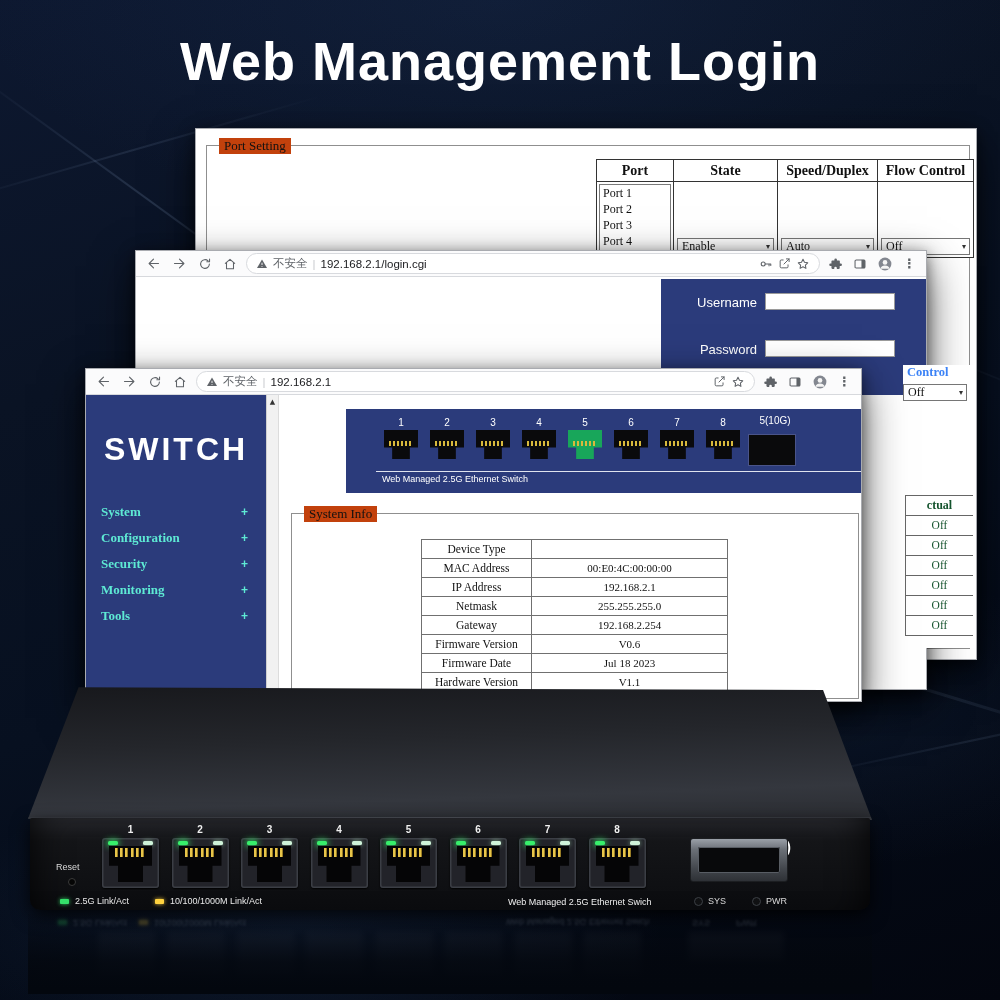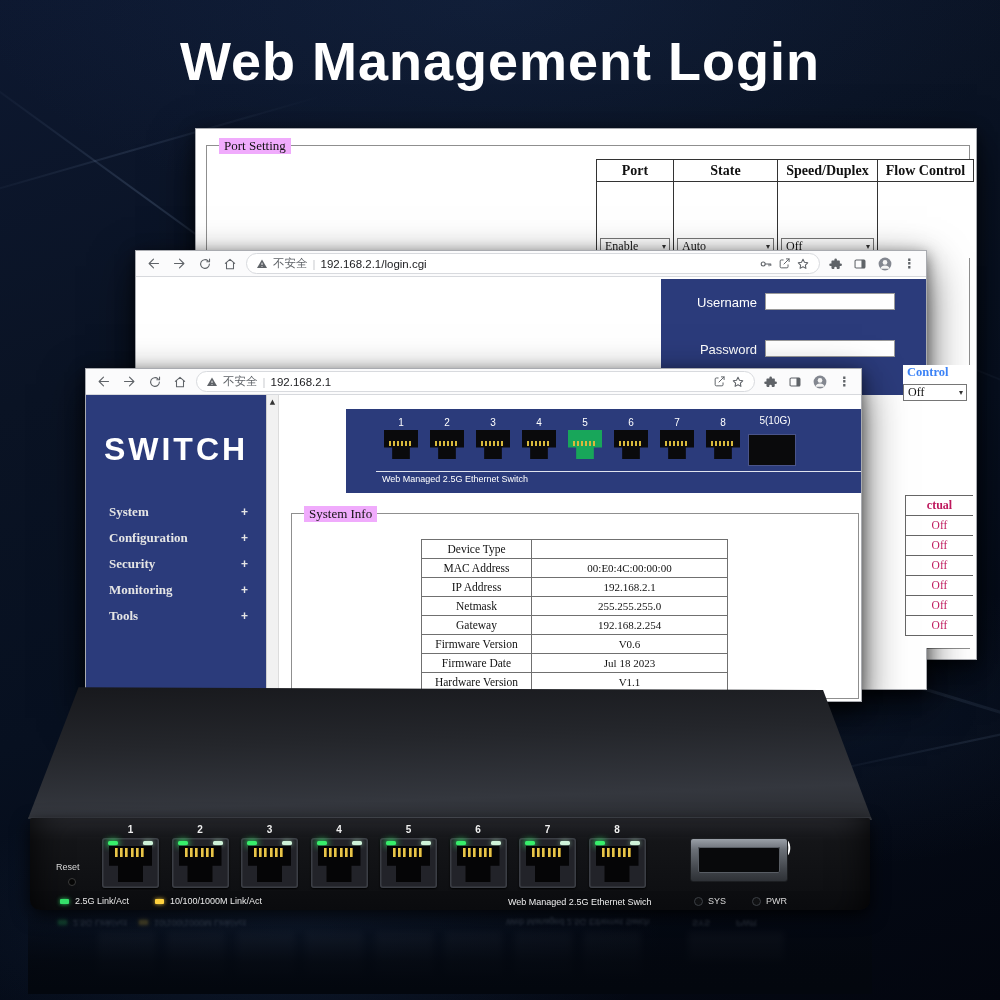--- a/index.html
+++ b/index.html
@@ -37,21 +37,21 @@
     font-size:11.5px;color:#202124;}
   .omnibox .url{white-space:nowrap;overflow:hidden;}
   .warn-text{color:#5f6368;white-space:nowrap;}
   .divider{color:#c8cace;}
   .spacer{flex:1;}
   .chrome-right{display:flex;gap:10px;align-items:center;}
   .dots{font-weight:bold;font-size:13px;color:#5f6368;font-family:"DejaVu Sans",sans-serif;}
 
   
   .fs{position:absolute;border:1px solid #8f8f8f;}
-  .fs-legend{position:absolute;top:-8px;left:12px;background:#f0abfc;padding:0 5px;
+  .fs-legend{position:absolute;top:-8px;left:12px;background:#c2410c;padding:0 5px;
     font-family:"Liberation Serif",serif;font-size:13px;color:#111;text-align:center;}
   .ps-fs{left:10px;right:6px;top:16px;bottom:10px;}
   .ptable{position:absolute;left:400px;top:30px;display:grid;
     grid-template-columns:77px 104px 100px 96px;
     border-top:1px solid #333;border-left:1px solid #333;background:#fff;}
   .pt-cell{border-right:1px solid #333;border-bottom:1px solid #333;box-sizing:border-box;}
   .pt-h{height:22px;line-height:22px;text-align:center;font-family:"Liberation Serif",serif;
     font-weight:bold;font-size:14px;color:#111;}
   .pt-b{height:76px;display:flex;flex-direction:column;}
   .listbox{margin:2px;border:1px solid #7a7a7a;background:#fff;height:66px;overflow:hidden;
@@ -64,43 +64,43 @@
   .pt-b .sel{margin:auto 3px 2px 3px;}
 
   
   .fragment{position:absolute;left:903px;top:365px;width:72px;height:283px;z-index:3;background:#fff;}
   .frag-header{font-family:"Liberation Serif",serif;font-weight:bold;font-size:12.5px;color:#3b82f6;
     padding-left:4px;}
   .frag-sel{position:absolute;left:0;top:19px;width:64px;}
   .frag-table{position:absolute;left:2px;top:130px;width:68px;
     border:1px solid #666;border-right:none;border-bottom:none;box-sizing:border-box;}
   .frag-cell{height:19px;line-height:18px;text-align:center;border-bottom:1px solid #666;
-    font-family:"Liberation Serif",serif;font-size:11.5px;color:#be185d;}
+    font-family:"Liberation Serif",serif;font-size:11.5px;color:#14532d;}
   .frag-cell.head{font-weight:bold;font-size:12px;}
 
   
   .l-content{position:relative;height:412px;background:#fff;overflow:hidden;}
   .login-panel{position:absolute;left:525px;top:2px;width:265px;height:116px;background:#2b3b7b;}
   .l-label{position:absolute;left:10px;width:86px;text-align:right;color:#fff;font-size:13px;}
   .l-label.u{top:16px;}
   .l-label.p{top:63px;}
   .l-input{position:absolute;left:104px;width:124px;height:15px;background:#fff;
     border:1px solid #9a9a9a;padding:0 2px;font-size:11px;box-sizing:content-box;}
   .l-input.u{top:14px;}
   .l-input.p{top:61px;}
 
   
   .m-content{position:relative;height:306px;background:#fff;overflow:hidden;}
   .sidebar{position:absolute;left:0;top:0;bottom:0;width:180px;background:#2b3b7b;}
   .brand{position:absolute;top:36px;left:0;width:100%;text-align:center;color:#fff;
     font-weight:bold;font-size:32px;letter-spacing:3px;}
   .menu{position:absolute;top:104px;left:0;right:0;}
   .menu-item{display:flex;justify-content:space-between;align-items:center;
-    padding:5px 18px 5px 15px;color:#e5e5e5;
-    font-family:"Liberation Serif",serif;font-weight:bold;font-size:13px;margin-left:8px;}
+    padding:5px 18px 5px 15px;color:#5eead4;
+    font-family:"Liberation Serif",serif;font-weight:bold;font-size:13px;}
   .menu-item .plus{font-family:"Liberation Sans",sans-serif;font-size:12px;font-weight:bold;}
   .vscroll{position:absolute;left:180px;top:0;bottom:0;width:13px;background:#f1f1f1;
     border-left:1px solid #cfcfcf;border-right:1px solid #dcdcdc;box-sizing:border-box;}
   .sb-arrow{display:block;text-align:center;font-size:7px;color:#333;padding-top:3px;
     font-family:"DejaVu Sans",sans-serif;}
   .banner{position:absolute;left:260px;right:0;top:14px;height:84px;background:#2b3b7b;}
   .b-groups{position:absolute;left:32px;top:8px;display:flex;}
   .b-group{width:46px;display:flex;flex-direction:column;align-items:center;}
   .b-num{color:#fff;font-size:10px;height:13px;}
   .b-port{position:relative;width:34px;height:29px;background:#0a0a0c;
@@ -200,20 +200,28 @@
   <div class="window back-window">
     <div class="fs ps-fs">
       <span class="fs-legend">Port Setting</span>
     </div>
     <div class="ptable">
       <div class="pt-cell pt-h">Port</div>
       <div class="pt-cell pt-h">State</div>
       <div class="pt-cell pt-h">Speed/Duplex</div>
       <div class="pt-cell pt-h">Flow Control</div>
       <div class="pt-cell pt-b">
+        <div class="listbox">
+          <div>Port 1</div>
+          <div>Port 2</div>
+          <div>Port 3</div>
+          <div>Port 4</div>
+        </div>
+      </div>
+      <div class="pt-cell pt-b">
         <div class="sel">
           <span>Enable</span>
           <span class="car">▾</span>
         </div>
       </div>
       <div class="pt-cell pt-b">
         <div class="sel">
           <span>Auto</span>
           <span class="car">▾</span>
         </div>

